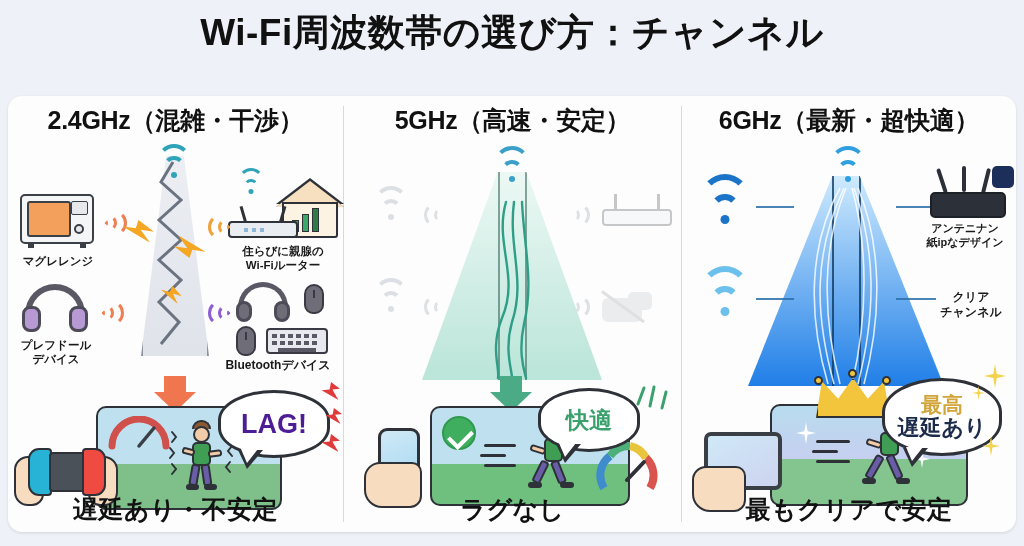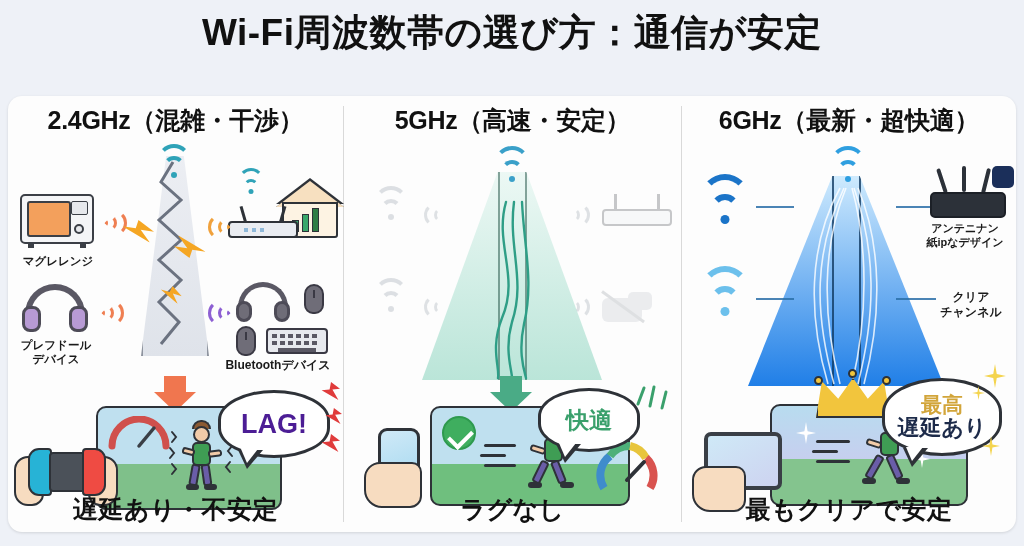--- a/index.html
+++ b/index.html
@@ -201,21 +201,21 @@
   .gearrouter .badge{position:absolute;right:-4px;bottom:30px;width:22px;height:22px;background:#1b2f5a;border-radius:5px;}
 
   .hline{position:absolute;height:1.5px;background:#2a6fa8;opacity:.85;}
 </style>
 </head>
 <body>
 
 <div class="page">
 
   <div class="header">
-    <h1 class="title">Wi-Fi周波数帯の選び方：通信が安定</h1>
+    <h1 class="title">Wi-Fi周波数帯の選び方：チャンネル</h1>
   </div>
 
   <div class="card">
 
     <div class="divider d1"></div>
     <div class="divider d2"></div>
 
     <div class="panel p1">
       <div class="panel-title">2.4GHz（混雑・干渉）</div>
 
@@ -292,20 +292,22 @@
             <div class="led" style="left:24px;"></div>
             <div class="led" style="left:32px;"></div>
         </div>
 
         <div class="arcs" style="left:196px;top:72px;width:30px;height:34px;">
           <span style="right:0;width:26px;height:26px;border-width:3.5px;border-left-color:#f0a13c;"></span>
           <span style="right:0;width:16px;height:16px;border-width:3.5px;border-left-color:#f0a13c;"></span>
           <span style="right:0;width:7px;height:7px;border-width:3px;border-left-color:#f0a13c;"></span>
         </div>
 
+        <div class="lbl" style="left:216px;top:106px;width:118px;white-space:pre-line;">住らびに親腺の
+Wi-Fiルーター</div>
 
         <div class="arcs" style="left:196px;top:158px;width:30px;height:34px;">
           <span style="right:0;width:26px;height:26px;border-width:3.5px;border-left-color:#8d5fd3;"></span>
           <span style="right:0;width:16px;height:16px;border-width:3.5px;border-left-color:#8d5fd3;"></span>
           <span style="right:0;width:7px;height:7px;border-width:3px;border-left-color:#8d5fd3;"></span>
         </div>
 
         <div class="headphone" style="left:228px;top:144px;width:54px;height:40px;">
           <div class="band" style="left:2px;width:50px;height:36px;border-width:5px;"></div>
           <div class="cup l" style="width:16px;height:21px;background:#6f6d78;"></div>

